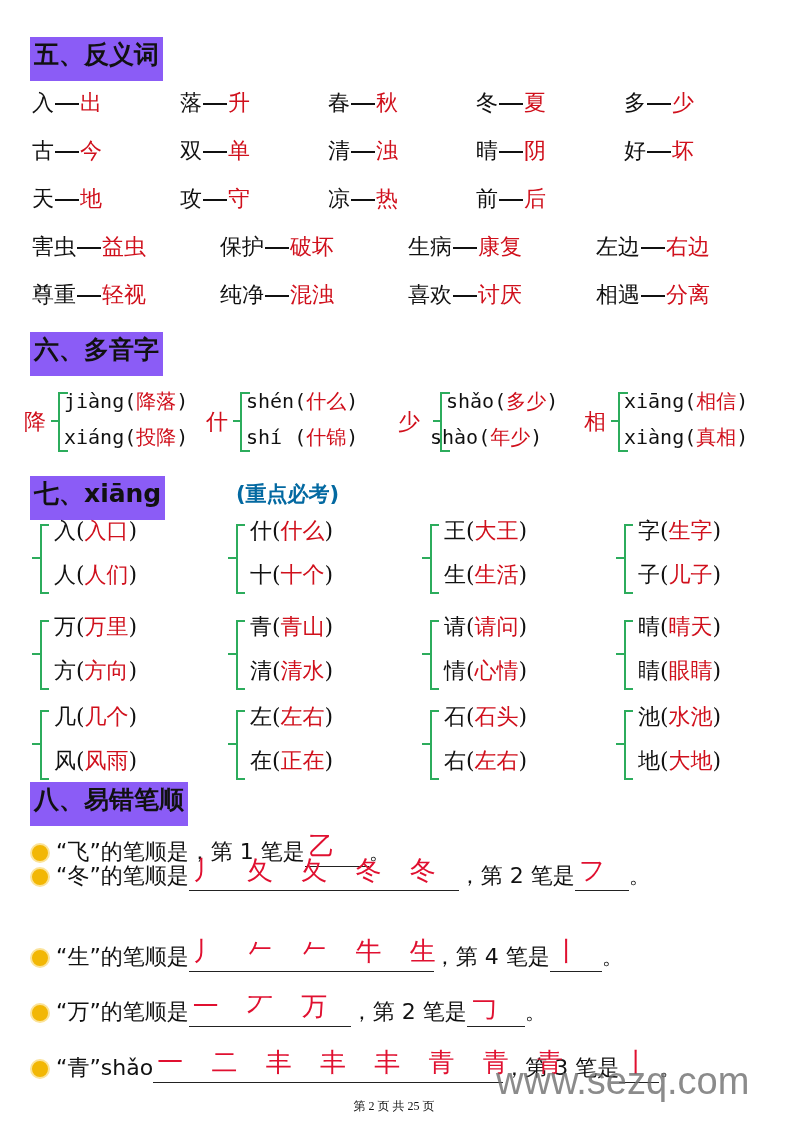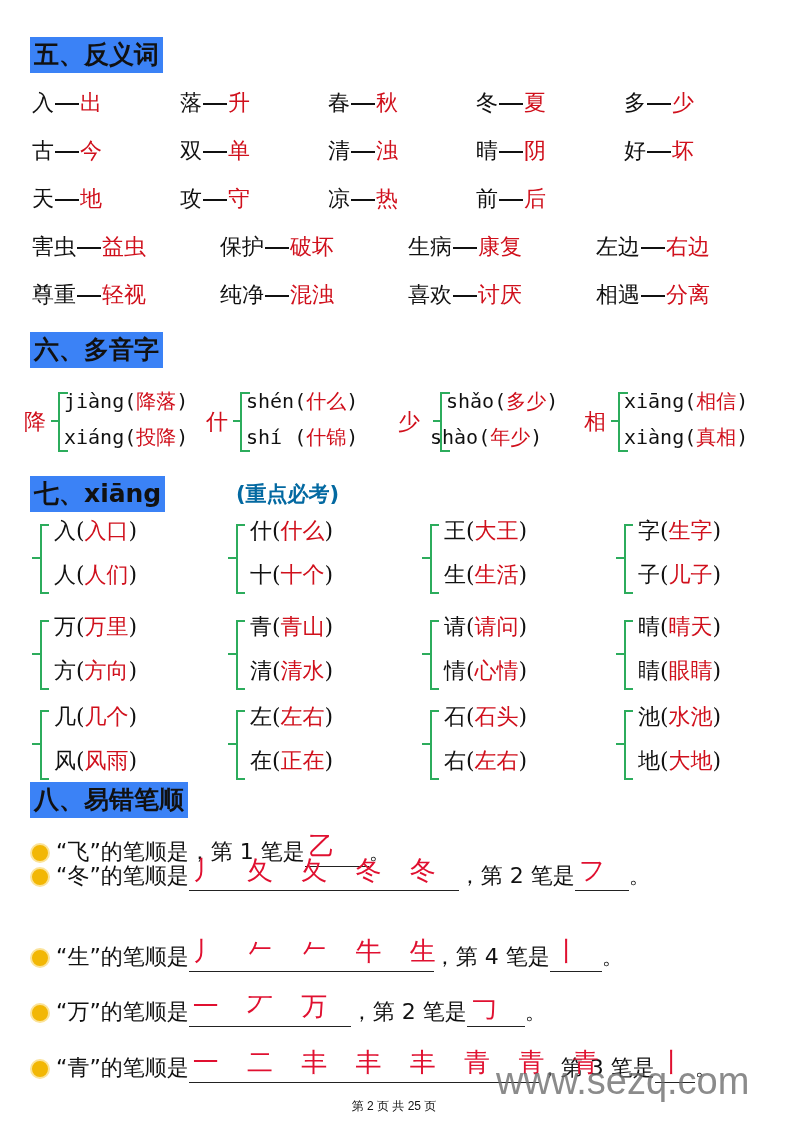--- a/index.html
+++ b/index.html
@@ -1,38 +1,38 @@
 <!DOCTYPE html>
 <html><head>
 <meta charset="utf-8">
 <style>
   html,body{margin:0;padding:0;background:#fff;}
   body{width:800px;height:1131px;position:relative;overflow:hidden;font-family:"DejaVu Serif","Liberation Serif",serif;color:#111;}
-  .hdr{position:absolute;left:30px;background:#3b82f6;font-weight:bold;font-size:25px;line-height:36px;height:36px;padding:0 4px;color:#111;font-family:"DejaVu Sans","Liberation Sans",sans-serif;}
+  .hdr{position:absolute;left:30px;background:#8b5cf6;font-weight:bold;font-size:25px;line-height:36px;height:44px;padding:0 4px;color:#111;font-family:"DejaVu Sans","Liberation Sans",sans-serif;}
   .note{color:#0369a1;font-weight:bold;font-size:21px;margin-left:4px;font-family:"DejaVu Sans","Liberation Sans",sans-serif;}
   .row{position:absolute;left:0;width:800px;height:40px;font-size:22px;}
   .pair{position:absolute;white-space:nowrap;text-align:center;}
   .red{color:#d0101c;}
   .dash{display:inline-block;width:24px;height:2px;background:#111;vertical-align:middle;margin:0 1px;}
   .poly{position:absolute;height:70px;font-size:21px;}
   .poly .ch{position:absolute;left:0;top:21px;color:#d0101c;font-size:22px;}
   .poly .br{position:absolute;top:6px;width:8px;height:56px;border:2px solid #2cac5c;border-right:none;}
   .poly .br::after{content:"";position:absolute;left:-9px;top:26px;width:8px;height:2px;background:#2cac5c;}
   .poly .l1,.poly .l2{position:absolute;white-space:nowrap;font-family:"DejaVu Sans Mono","Liberation Mono",monospace;font-size:20px;}
   .poly .l1{top:2px;} .poly .l2{top:38px;}
   .sim{position:absolute;height:90px;font-size:22px;}
   .sim .br{position:absolute;left:10px;top:8px;width:7px;height:66px;border:2px solid #2cac5c;border-right:none;}
   .sim .br::after{content:"";position:absolute;left:-10px;top:31px;width:9px;height:2px;background:#2cac5c;}
   .sim .l1,.sim .l2{position:absolute;left:24px;white-space:nowrap;}
   .sim .l1{top:0;} .sim .l2{top:44px;}
   .stroke{position:absolute;left:30px;height:44px;font-size:22px;white-space:nowrap;font-family:"DejaVu Sans","Liberation Sans",sans-serif;}
   .dot{display:inline-block;width:16px;height:16px;border-radius:50%;background:#f2b705;border:2px solid #fbe39a;vertical-align:middle;margin-right:6px;}
   .blank{display:inline-block;border-bottom:1.5px solid #222;position:relative;height:30px;vertical-align:bottom;}
   .blank span{position:absolute;left:4px;bottom:2px;color:#e01030;font-size:26px;letter-spacing:10px;white-space:nowrap;font-family:"DejaVu Serif",serif;}
-  .footer{position:absolute;left:0;width:788px;top:1098px;text-align:center;font-size:12px;font-family:Liberation Sans, sans-serif;}
+  .footer{position:absolute;left:0;width:788px;top:1098px;text-align:center;font-size:12px;font-family:Liberation Serif, serif;}
   .watermark{position:absolute;left:496px;top:1060px;font-size:38px;color:rgba(110,110,110,0.8);font-family:"Liberation Sans",sans-serif;}
 </style>
 </head>
 <body>
 
 <div class="hdr" style="top:37px;">五、反义词</div>
 
 <div id="antonyms">
     <div class="row" style="top: 88px;">
       <div class="pair" style="left: 32px;"><span>入</span><span class="dash"></span><span class="red">出</span></div>
@@ -160,17 +160,17 @@
       <div class="l2"><span>地</span><span>(</span><span class="red">大地</span><span>)</span></div>
     </div>
   </div>
 
 <div class="hdr" style="top:782px;">八、易错笔顺</div>
 <div id="strokes">
     <div class="stroke" style="top: 836px;"><span class="dot"></span><span>“飞”的笔顺是</span><span>，第 1 笔是</span><span class="blank" style="width: 64px;"><span>乙</span></span><span>。</span></div>
     <div class="stroke" style="top: 860px;"><span class="dot"></span><span>“冬”的笔顺是</span><span class="blank" style="width: 270px;"><span>丿 夂 夂 冬 冬</span></span><span>，第 2 笔是</span><span class="blank" style="width: 54px;"><span>フ</span></span><span>。</span></div>
     <div class="stroke" style="top: 941px;"><span class="dot"></span><span>“生”的笔顺是</span><span class="blank" style="width: 245px;"><span>丿 𠂉 𠂉 牛 生</span></span><span>，第 4 笔是</span><span class="blank" style="width: 52px;"><span>丨</span></span><span>。</span></div>
     <div class="stroke" style="top: 996px;"><span class="dot"></span><span>“万”的笔顺是</span><span class="blank" style="width: 162px; text-align: right;"><span>一 丆 万</span></span><span>，第 2 笔是</span><span class="blank" style="width: 58px;"><span>𠃌</span></span><span>。</span></div>
-    <div class="stroke" style="top: 1052px;"><span class="dot"></span><span>“青”的笔顺是</span><span class="blank" style="width: 350px;"><span>一 二 丰 丰 丰 青 青 青</span></span><span>，第 3 笔是</span><span class="blank" style="width: 40px;"><span>丨</span></span><span>。</span></div>
+    <div class="stroke" style="top: 1052px;"><span class="dot"></span><span>“青”shǎo</span><span class="blank" style="width: 350px;"><span>一 二 丰 丰 丰 青 青 青</span></span><span>，第 3 笔是</span><span class="blank" style="width: 40px;"><span>丨</span></span><span>。</span></div>
   </div>
 
 <div class="watermark">www.sezq.com</div>
 <div class="footer">第 2 页 共 25 页</div>
 
 </body></html>

